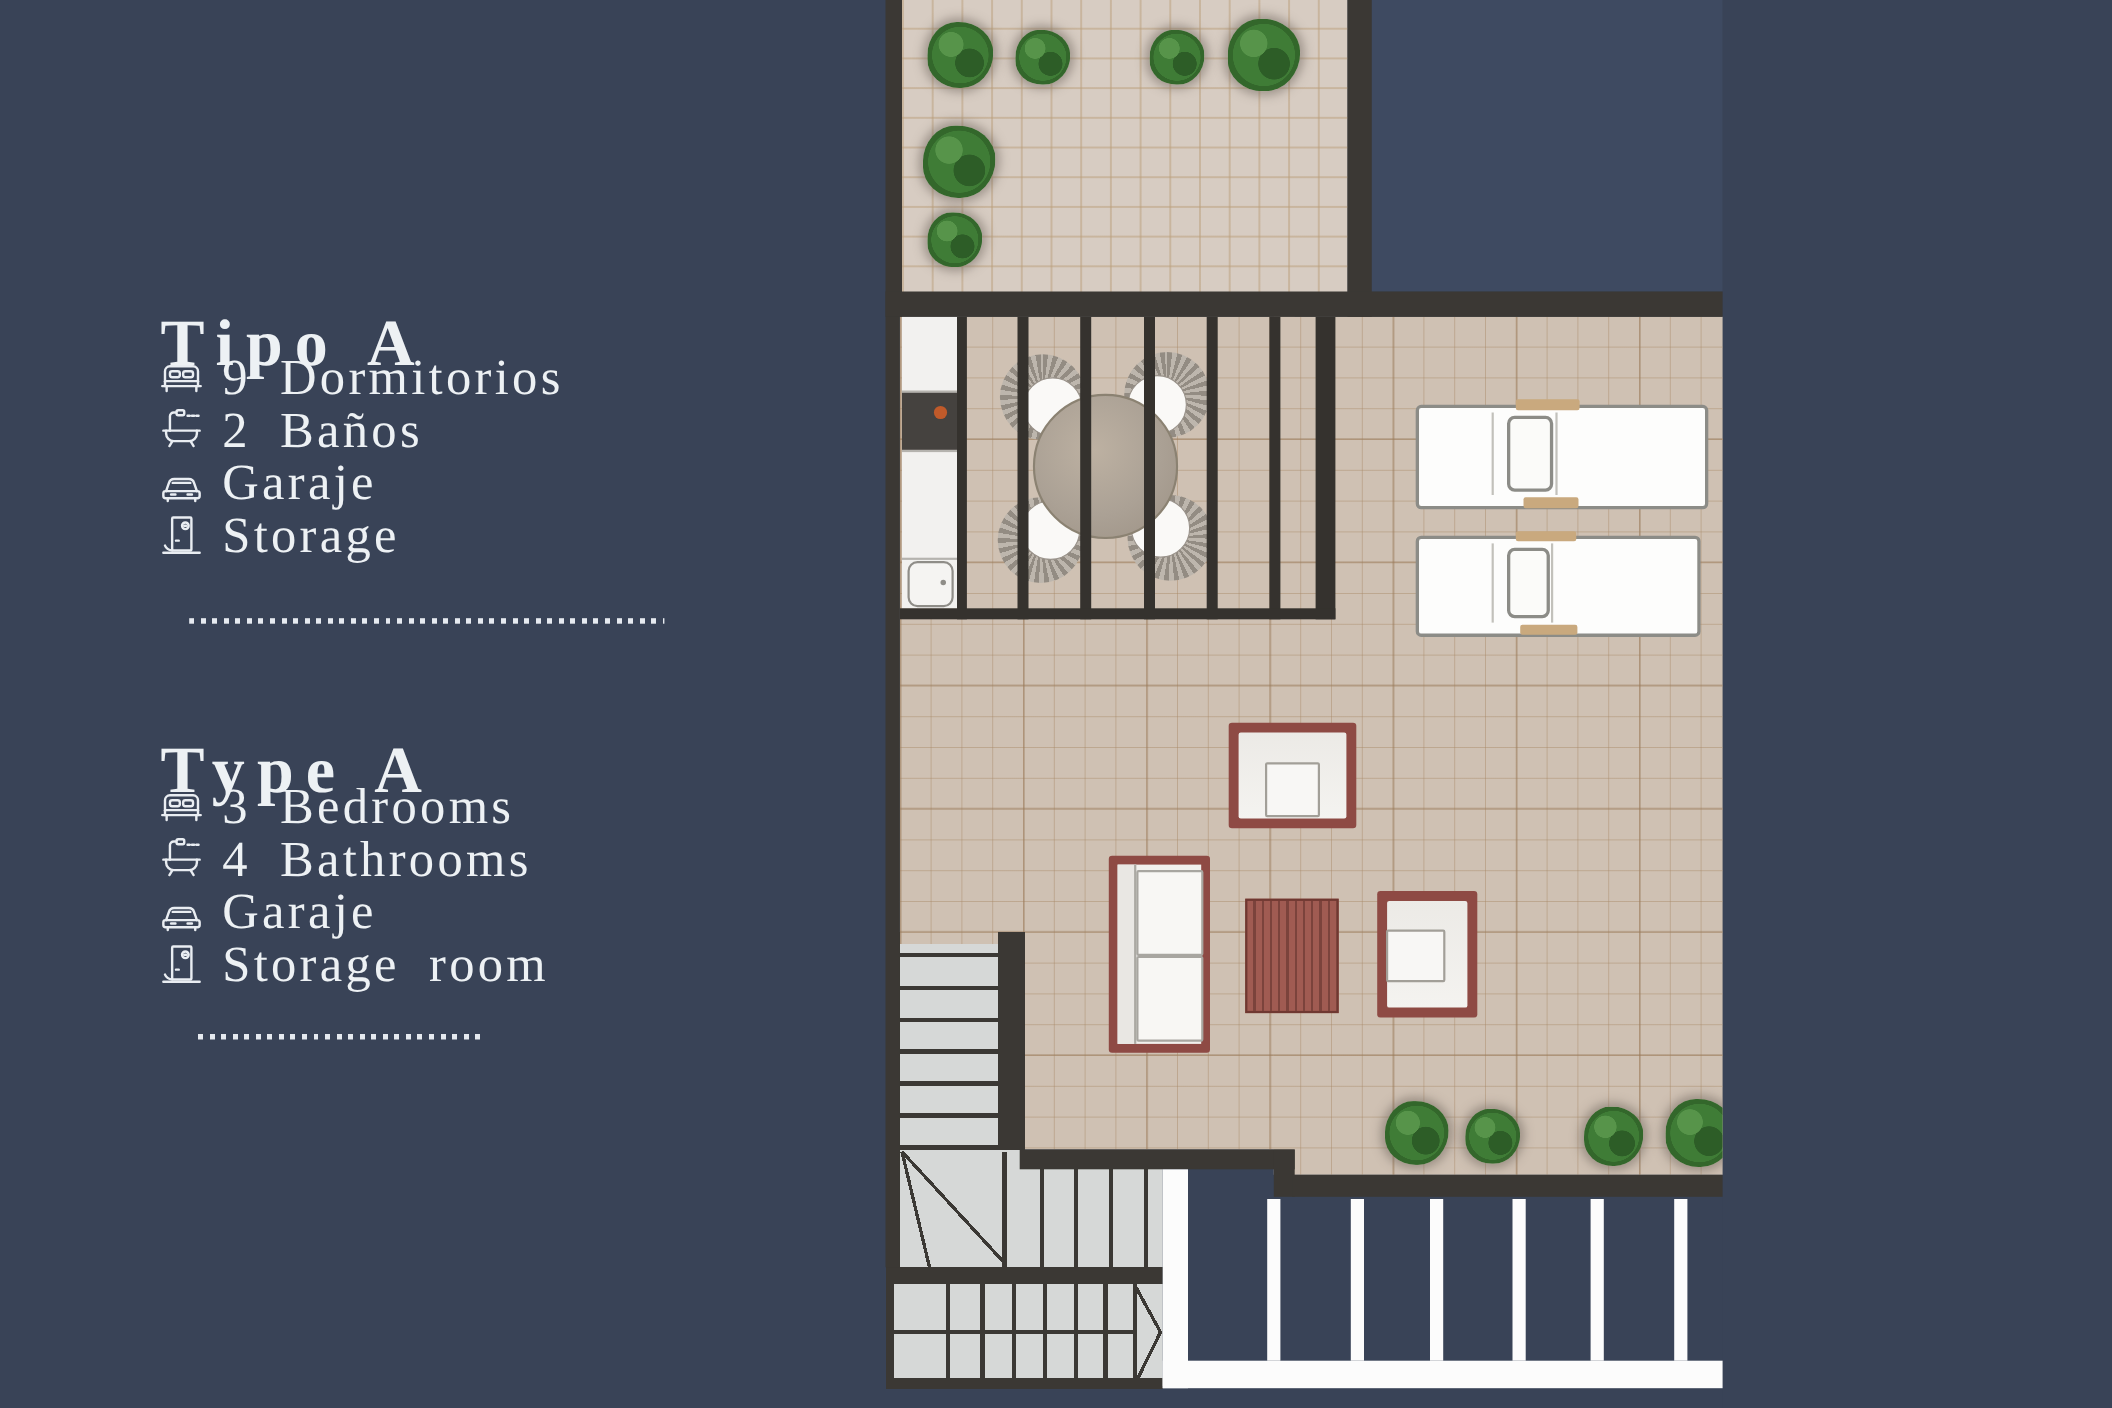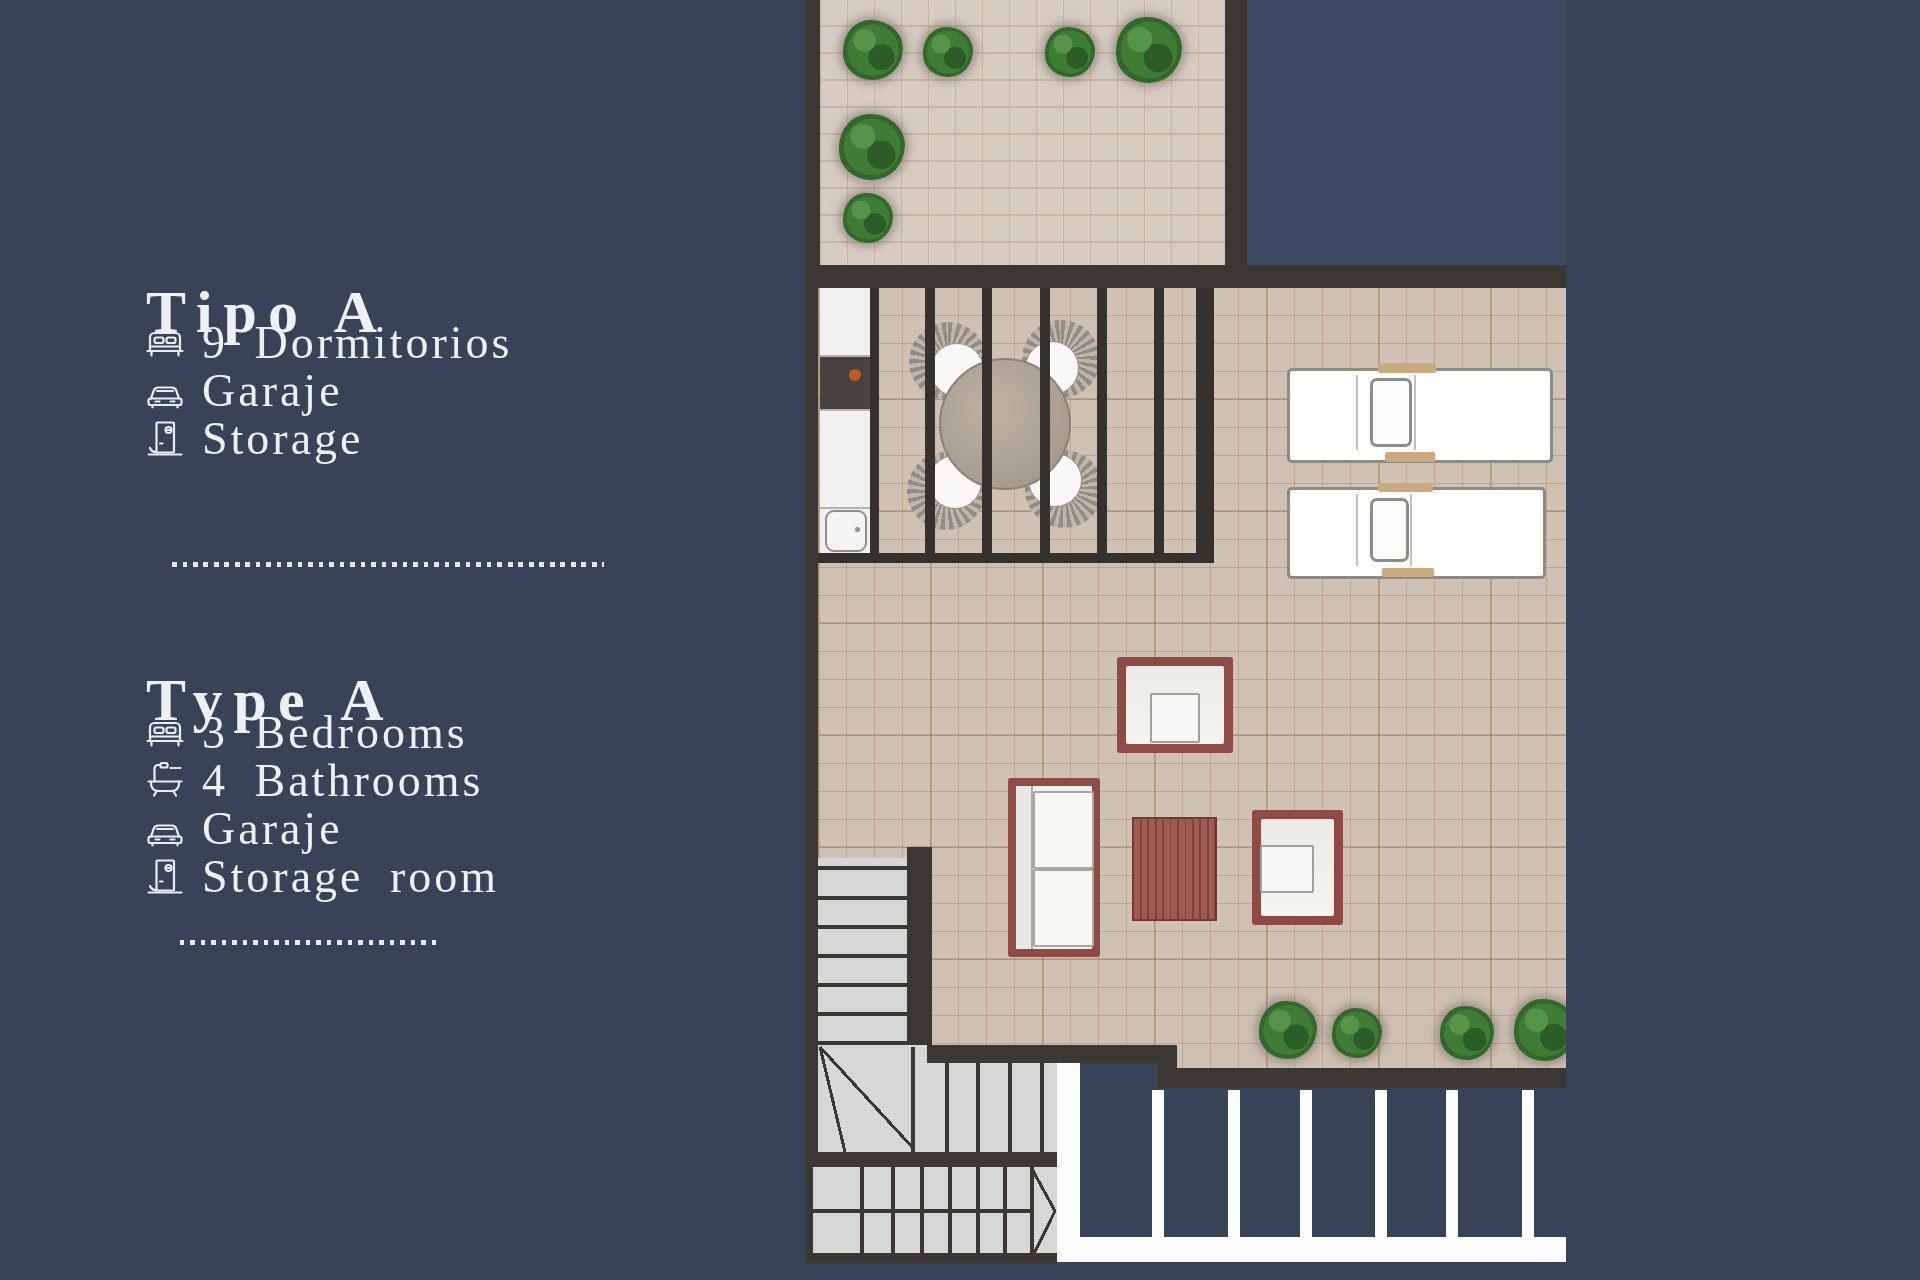--- a/index.html
+++ b/index.html
@@ -78,20 +78,33 @@
             <rect x="11.5" y="15.5" width="9" height="5.5" rx="2"></rect>
             <rect x="23.5" y="15.5" width="9" height="5.5" rx="2"></rect>
             <path d="M7 24.5 h30"></path>
           </svg>
       </span>
       <span class="feature-label">9 Dormitorios</span>
     </li>
     <li class="feature-row">
       <span class="feature-icon">
         <svg width="44" height="40" viewBox="0 0 44 40">
+            <path d="M5.5 21.5 h33"></path>
+            <path d="M8 21.5 v2.5 a7 7 0 0 0 7 7 h14 a7 7 0 0 0 7-7 v-2.5"></path>
+            <path d="M13.5 31.5 l-2.5 4 M30.5 31.5 l2.5 4"></path>
+            <path d="M11.5 21.5 V8.5 a3.5 3.5 0 0 1 3.5-3.5 h1.5"></path>
+            <rect x="17.5" y="3" width="7" height="4.5" rx="1.5"></rect>
+            <path d="M27.5 8 h2 M31.5 8 h2 M35.5 8 h2"></path>
+          </svg>
+      </span>
+      <span class="feature-label">2 Baños</span>
+    </li>
+    <li class="feature-row">
+      <span class="feature-icon">
+        <svg width="44" height="40" viewBox="0 0 44 40">
             <path d="M8 28.5 l2.6-7.6 a5 5 0 0 1 4.7-3.4 h13.4 a5 5 0 0 1 4.7 3.4 l2.6 7.6"></path>
             <rect x="5.5" y="28.5" width="33" height="6.5" rx="2"></rect>
             <path d="M9.5 35 v2.5 M34.5 35 v2.5"></path>
             <path d="M12.5 31.5 h4 M27.5 31.5 h4"></path>
             <path d="M14 21 h16"></path>
           </svg>
       </span>
       <span class="feature-label">Garaje</span>
     </li>
     <li class="feature-row">

